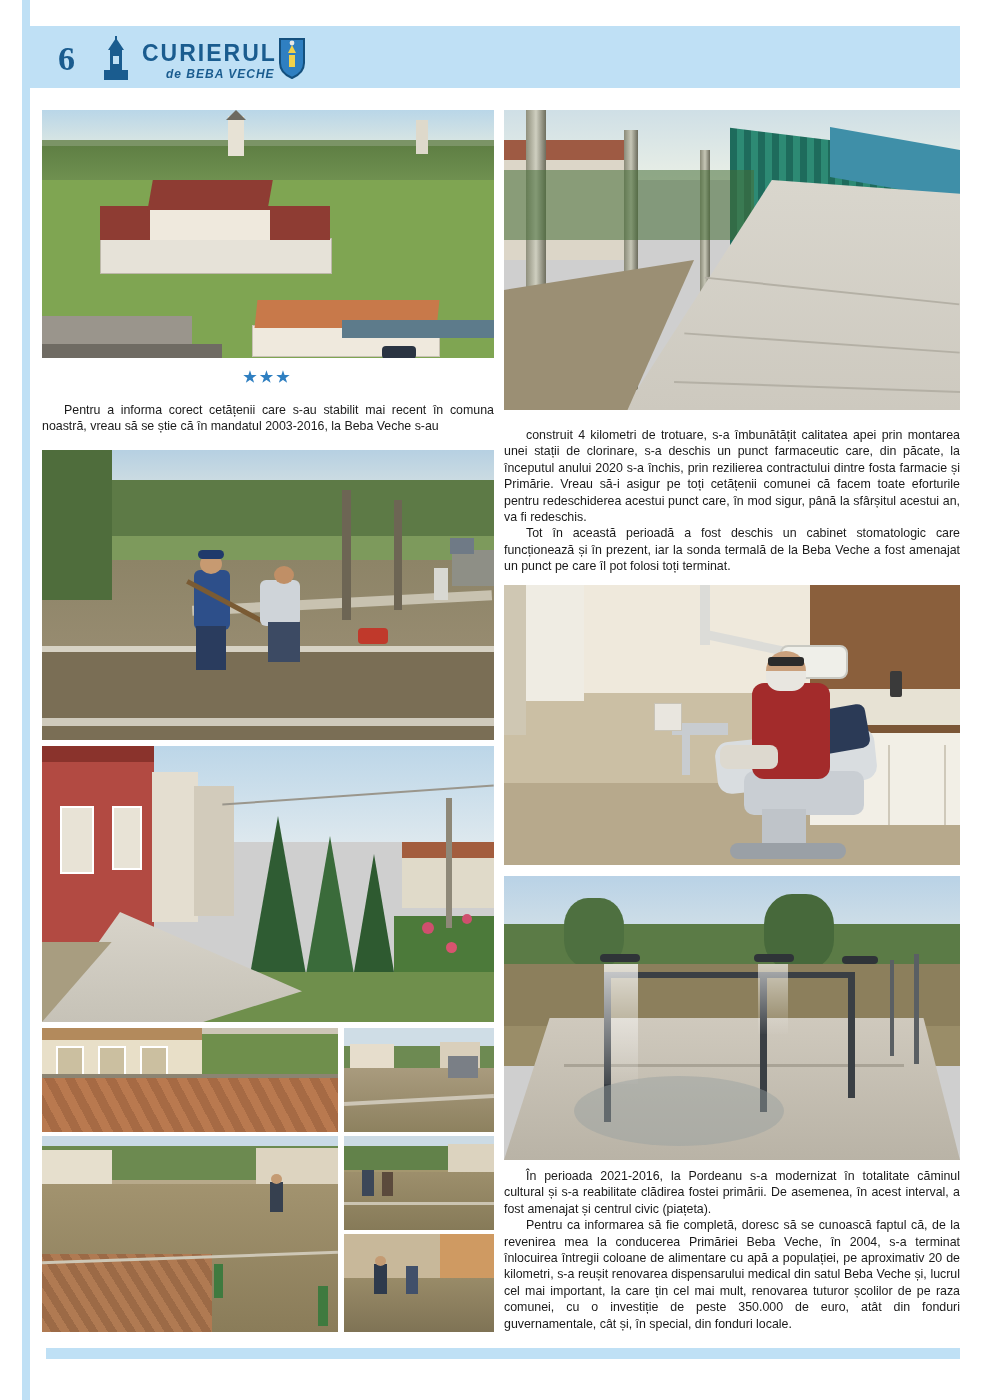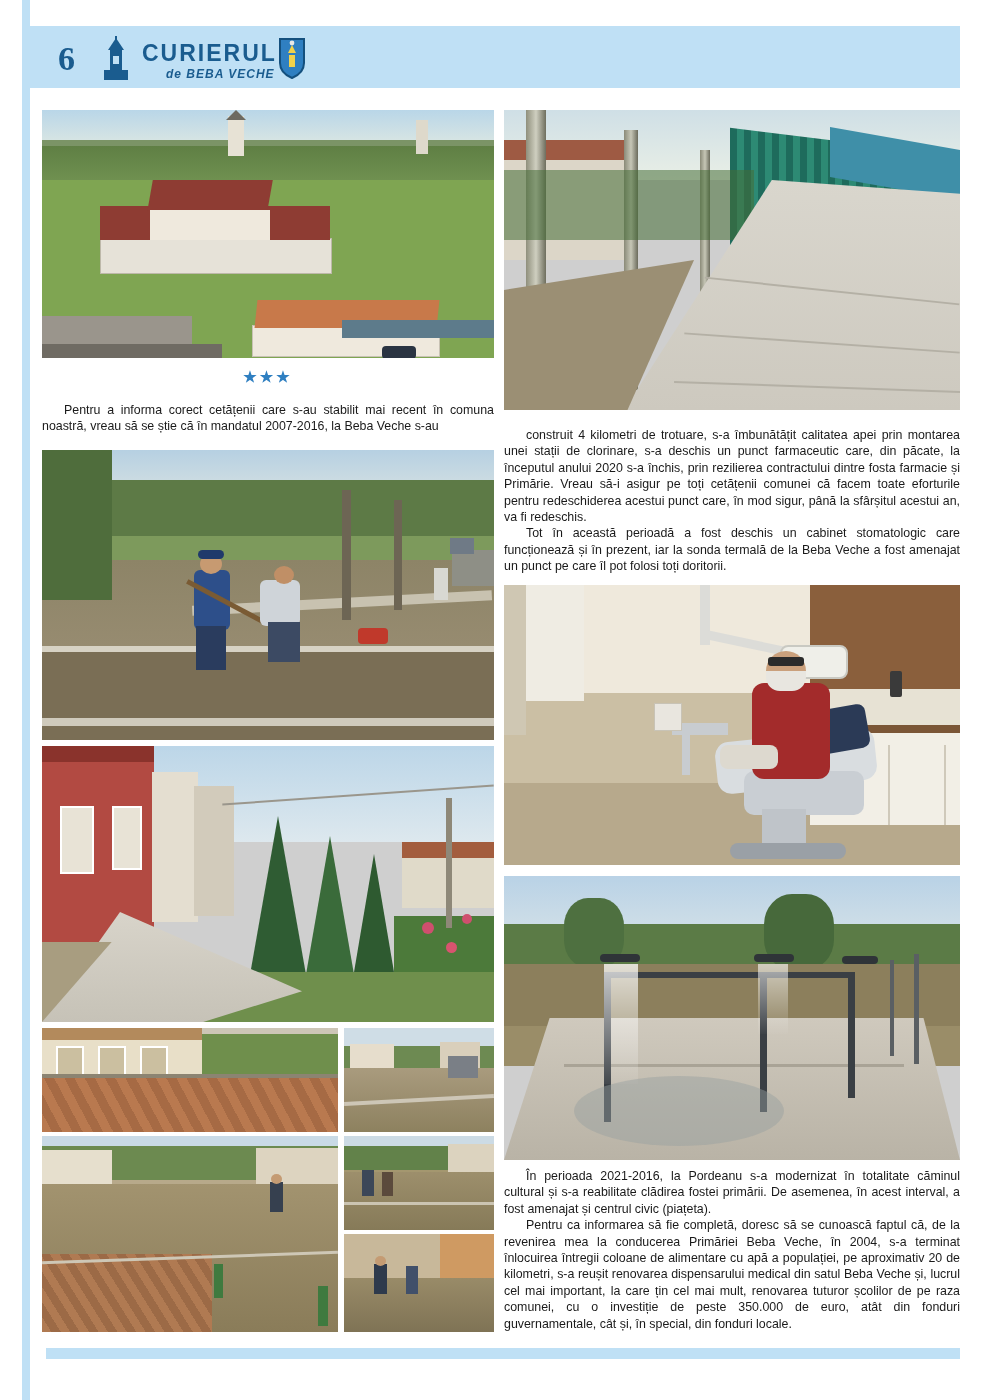--- a/index.html
+++ b/index.html
@@ -207,26 +207,26 @@
     <div style="position:absolute;left:0;bottom:0;width:190px;height:150px;background:#9b8f74;clip-path:polygon(0 20%,100% 0,65% 100%,0 100%)"></div>
 
     <div style="position:absolute;left:200px;top:180px;width:256px;height:2px;background:#b4b0a5;transform:rotate(6deg)"></div>
     <div style="position:absolute;left:180px;top:232px;width:276px;height:2px;background:#b4b0a5;transform:rotate(4deg)"></div>
     <div style="position:absolute;left:170px;top:276px;width:290px;height:2px;background:#b4b0a5;transform:rotate(2deg)"></div>
   </div>
 
   <div class="stars">★★★</div>
 
   <div class="col-text" style="left:42px; top:402px; width:452px;">
-    <p>Pentru a informa corect cetățenii care s-au stabilit mai recent în comuna noastră, vreau să se știe că în mandatul 2007-2016, la Beba Veche s-au</p>
+    <p>Pentru a informa corect cetățenii care s-au stabilit mai recent în comuna noastră, vreau să se știe că în mandatul 2003-2016, la Beba Veche s-au</p>
   </div>
 
   <div class="col-text" style="left:504px; top:427px; width:456px;">
     <p>construit 4 kilometri de trotuare, s-a îmbunătățit calitatea apei prin montarea unei stații de clorinare, s-a deschis un punct farmaceutic care, din păcate, la începutul anului 2020 s-a închis, prin rezilierea contractului dintre fosta farmacie și Primărie.  Vreau să-i asigur pe toți cetățenii comunei că facem toate eforturile pentru redeschiderea acestui punct care, în mod sigur, până la sfârșitul acestui an, va fi redeschis.</p>
-    <p>Tot în această perioadă a fost deschis un cabinet stomatologic care funcționează și în prezent, iar la sonda termală de la Beba Veche a fost amenajat un punct pe care îl pot folosi toți doritorii.</p>
+    <p>Tot în această perioadă a fost deschis un cabinet stomatologic care funcționează și în prezent, iar la sonda termală de la Beba Veche a fost amenajat un punct pe care îl pot folosi toți terminat.</p>
   </div>
 
   <div class="photo" style="left:42px; top:450px; width:452px; height:290px;">
     <div class="sky" style="height:60px;background:linear-gradient(#b6d0e2,#dfe6e2)"></div>
     <div style="position:absolute;left:0;top:30px;width:100%;height:80px;background:#5d7a46"></div>
     <div style="position:absolute;left:0;top:86px;width:100%;height:36px;background:#7d9a5c"></div>
     <div class="ground" style="top:110px;background:linear-gradient(#8d8467,#a09madd)"></div>
     <div style="position:absolute;left:0;top:110px;width:100%;height:180px;background:linear-gradient(#8d8467,#a1937a)"></div>
 
     <div style="position:absolute;left:0;top:196px;width:452px;height:94px;background:#7a6e55"></div>

